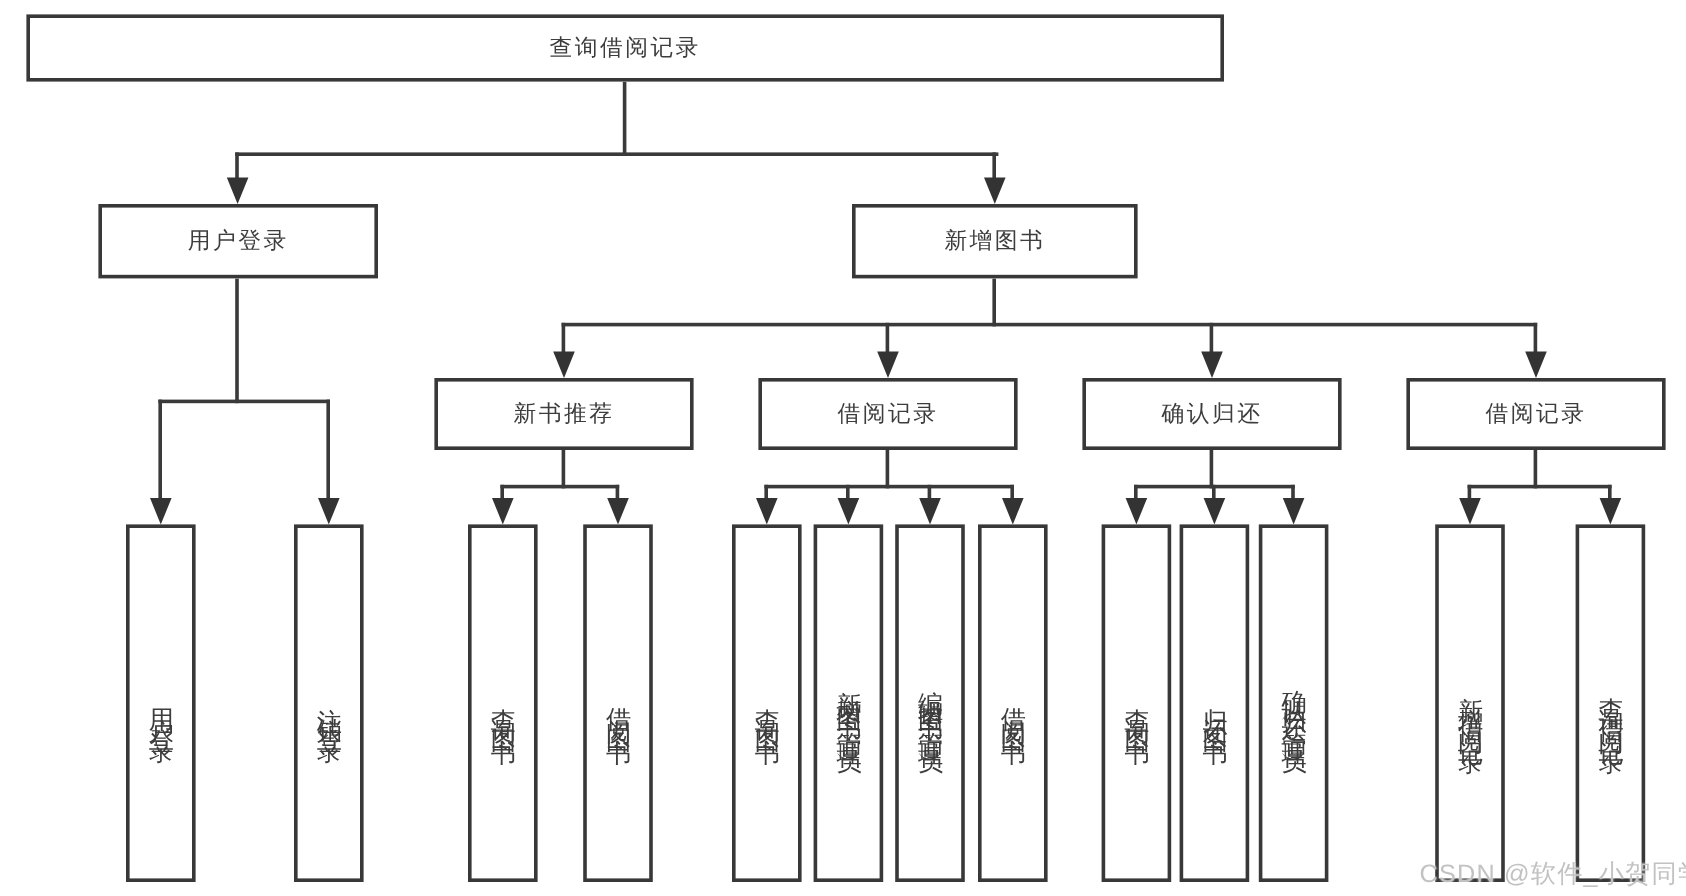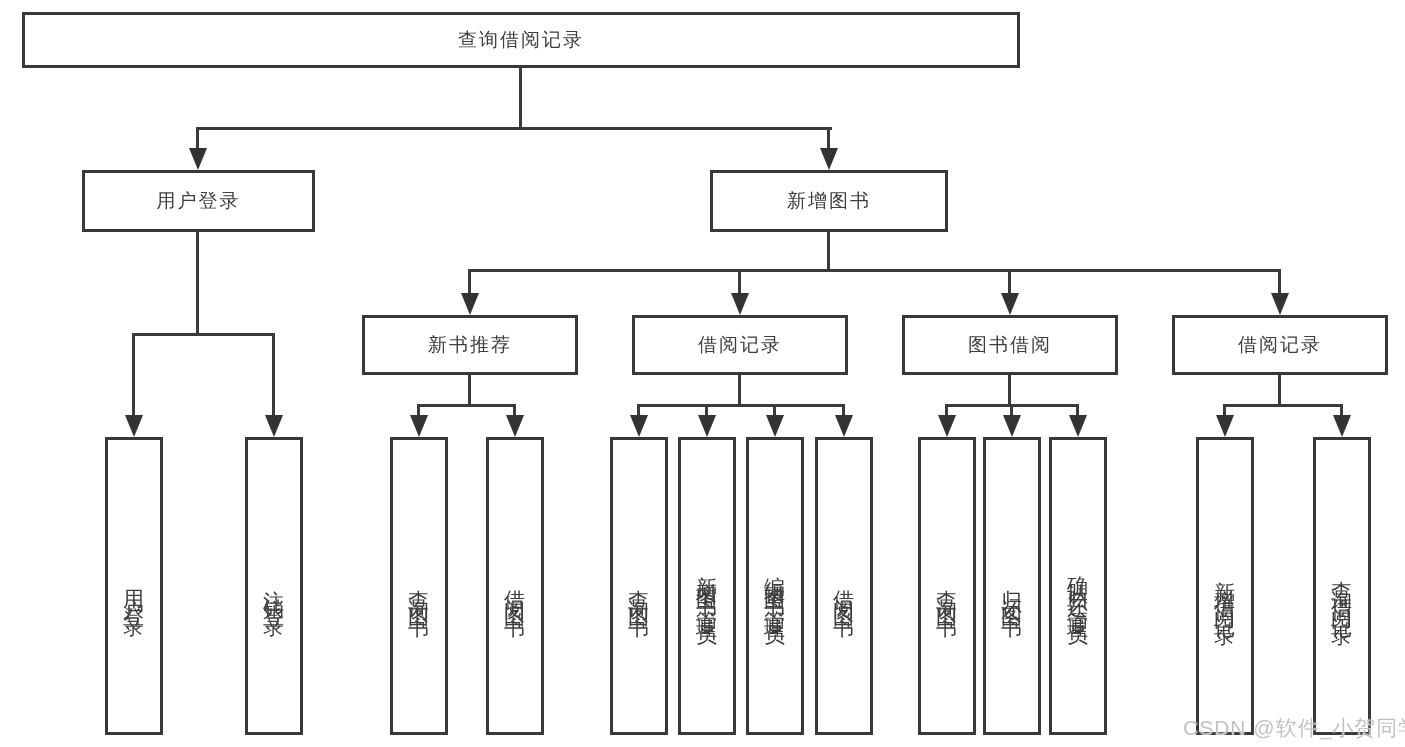--- a/index.html
+++ b/index.html
@@ -122,21 +122,21 @@
     <span class="lbl">新增图书</span>
   </div>
 
   <div class="box h" style="left:362px;top:315px;width:216px;height:60px">
     <span class="lbl">新书推荐</span>
   </div>
   <div class="box h" style="left:632px;top:315px;width:216px;height:60px">
     <span class="lbl">借阅记录</span>
   </div>
   <div class="box h" style="left:902px;top:315px;width:216px;height:60px">
-    <span class="lbl">图书借阅</span>
+    <span class="lbl">确认归还</span>
   </div>
   <div class="box h" style="left:1172px;top:315px;width:216px;height:60px">
     <span class="lbl">借阅记录</span>
   </div>
 
   <div class="box v" style="left:105px;top:437px;width:58px;height:298px">
     <span class="lbl">用户登录</span>
   </div>
   <div class="box v" style="left:245px;top:437px;width:58px;height:298px">
     <span class="lbl">注销登录</span>

